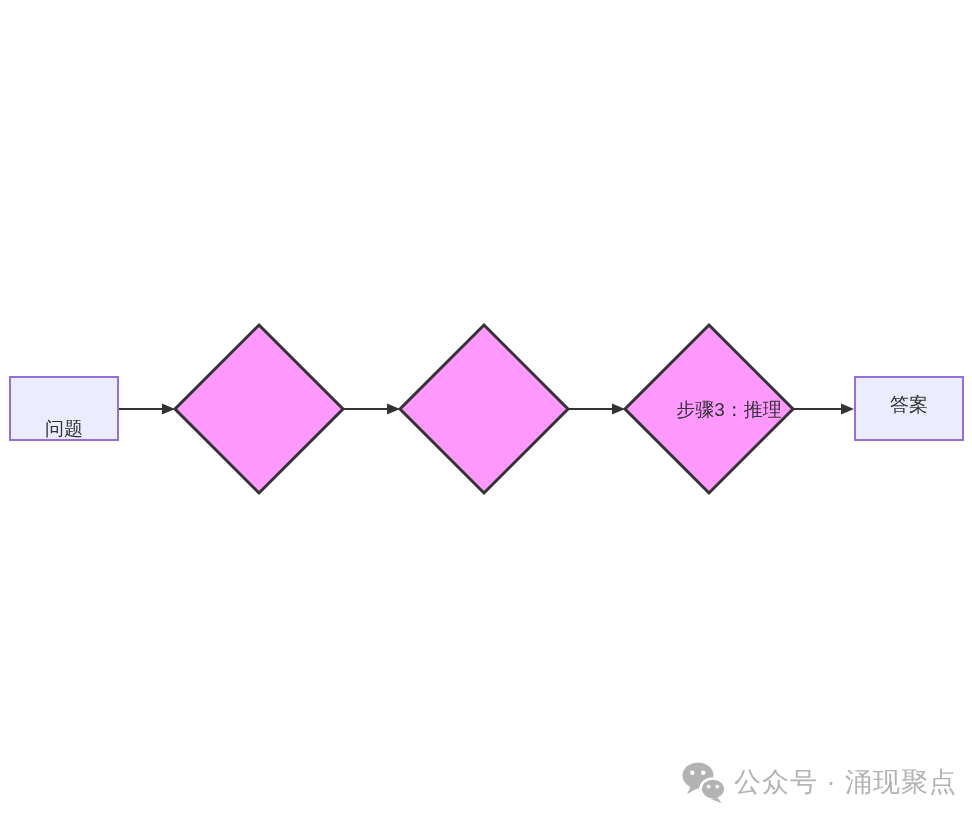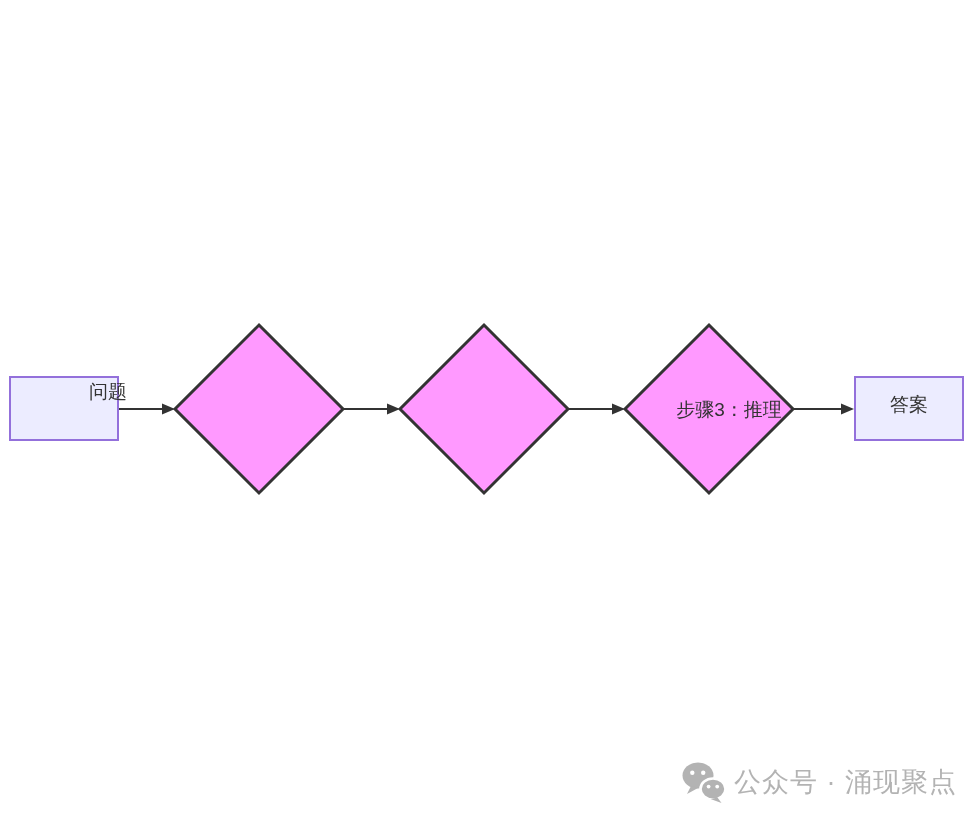--- a/index.html
+++ b/index.html
@@ -26,21 +26,21 @@
     position: absolute;
     display: flex;
     align-items: center;
     justify-content: center;
     color: #333333;
     font-size: 19px;
     line-height: 1;
     white-space: nowrap;
     pointer-events: none;
   }
-  .label-question { left: 10px;  top: 357px; width: 108px; height: 68px; padding-left: 44px; }
+  .label-question { left: 10px;  top: 394px; width: 108px; height: 68px; }
   .label-step1    { left: 175px; top: 325px; width: 168px; height: 168px; }
   .label-step2    { left: 400px; top: 325px; width: 168px; height: 168px; }
   .label-step3    { left: 645px; top: 325px; width: 168px; height: 168px; }
   .label-answer   { left: 855px; top: 377px; width: 108px; height: 55px; }
   .watermark {
     position: absolute;
     left: 680px;
     top: 760px;
     height: 44px;
     display: flex;

